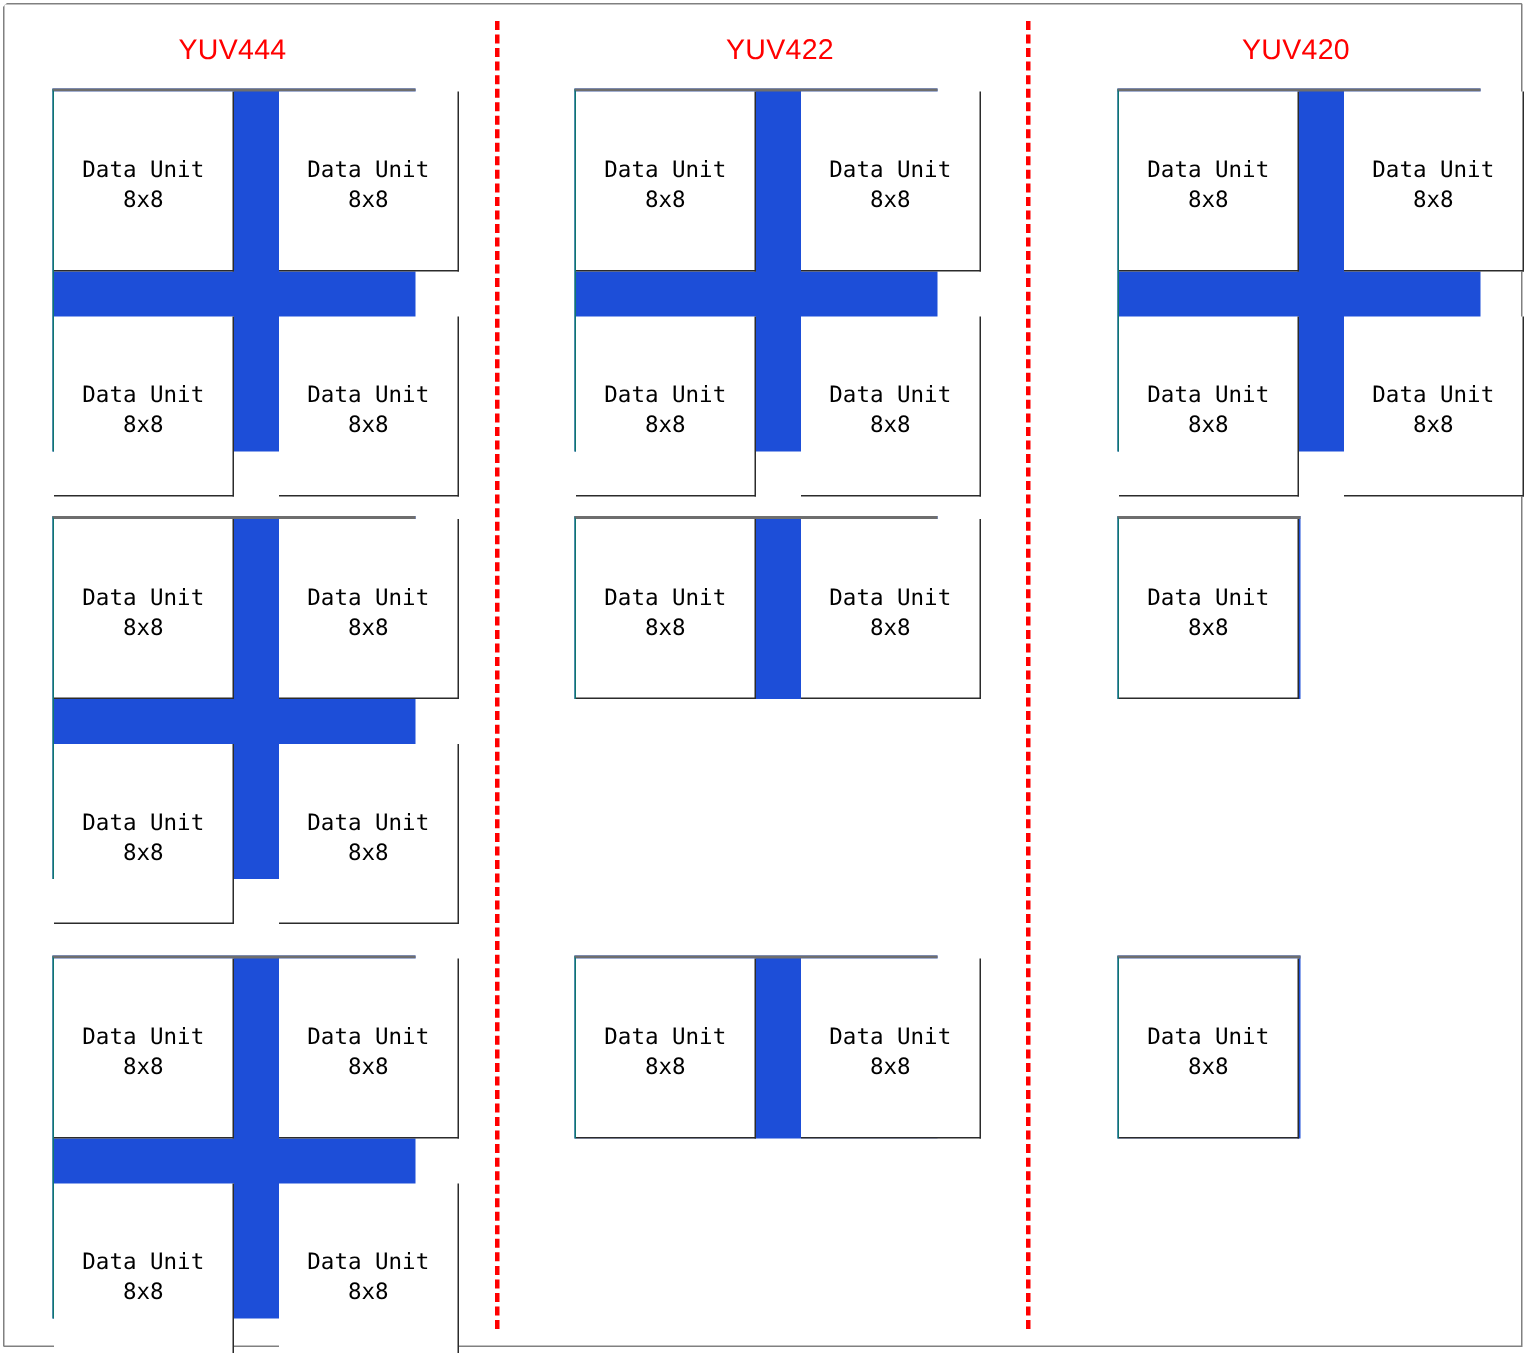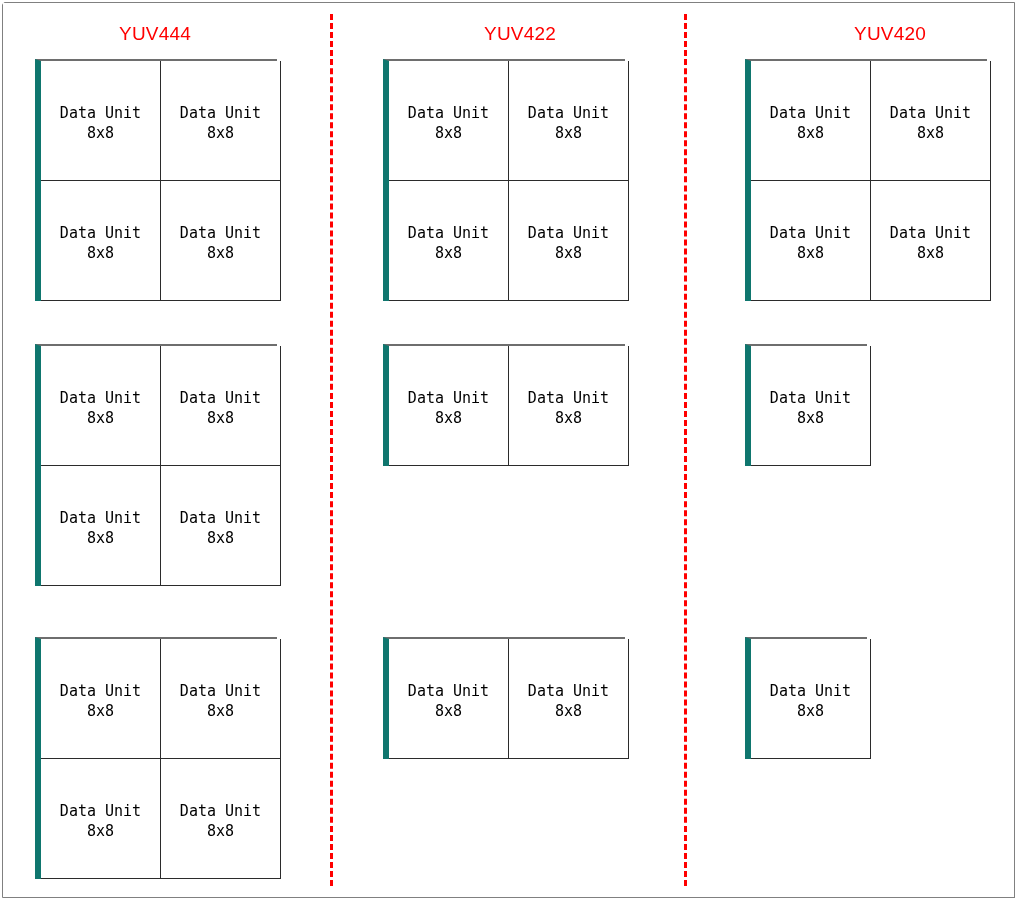--- a/index.html
+++ b/index.html
@@ -44,22 +44,23 @@
     font-size: 19px;
     line-height: 22px;
     white-space: nowrap;
     letter-spacing: 0.2px;
   }
   .block {
     position: absolute;
     display: grid;
     box-sizing: border-box;
     border-top: 2px solid #6e6e6e;
-    border-left: 6px solid #0f766e;
-    background: #737373;
+    border-left: 1px solid #0f766e;
+    background: #1d4ed8;
+    gap: 30px;
   }
   .cell {
     box-sizing: border-box;
     border-right: 1.5px solid #2b2b2b;
     border-bottom: 1.5px solid #2b2b2b;
     display: flex;
     flex-direction: column;
     align-items: center;
     justify-content: center;
     background: #ffffff;
@@ -171,21 +172,21 @@
       <div class="block" style="left: 383px; top: 637px; width: 242px; height: 122px; grid-template-columns: repeat(2, 120px); grid-template-rows: repeat(1, 120px);">
         <div class="cell">
           <div class="cell-line">Data Unit</div>
           <div class="cell-line">8x8</div>
         </div>
         <div class="cell">
           <div class="cell-line">Data Unit</div>
           <div class="cell-line">8x8</div>
         </div>
       </div>
-      <div class="col-title" style="left: 790px; top: 23px; width: 200px;">YUV420</div>
+      <div class="col-title" style="left: 764px; top: 23px; width: 200px;">YUV420</div>
       <div class="block" style="left: 745px; top: 59px; width: 242px; height: 242px; grid-template-columns: repeat(2, 120px); grid-template-rows: repeat(2, 120px);">
         <div class="cell">
           <div class="cell-line">Data Unit</div>
           <div class="cell-line">8x8</div>
         </div>
         <div class="cell">
           <div class="cell-line">Data Unit</div>
           <div class="cell-line">8x8</div>
         </div>
         <div class="cell">

